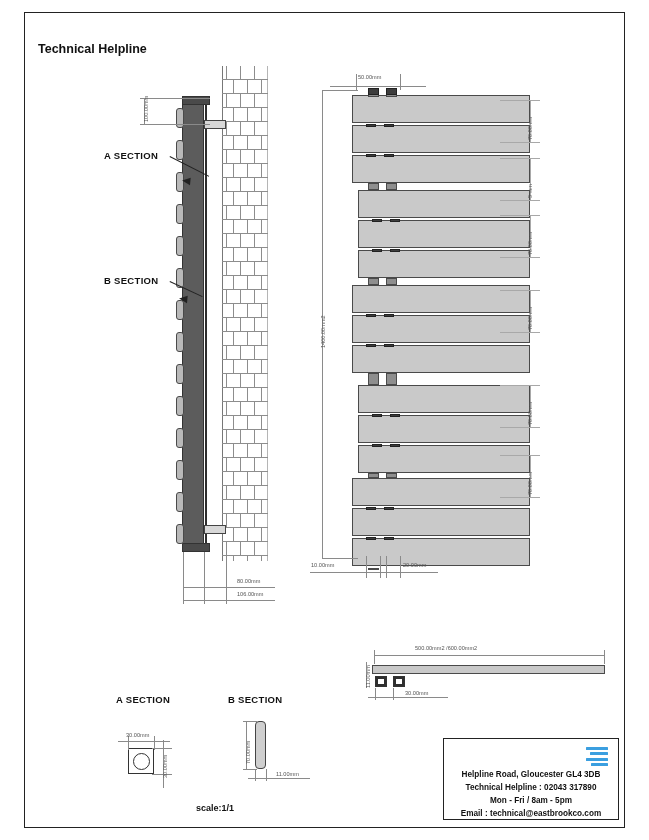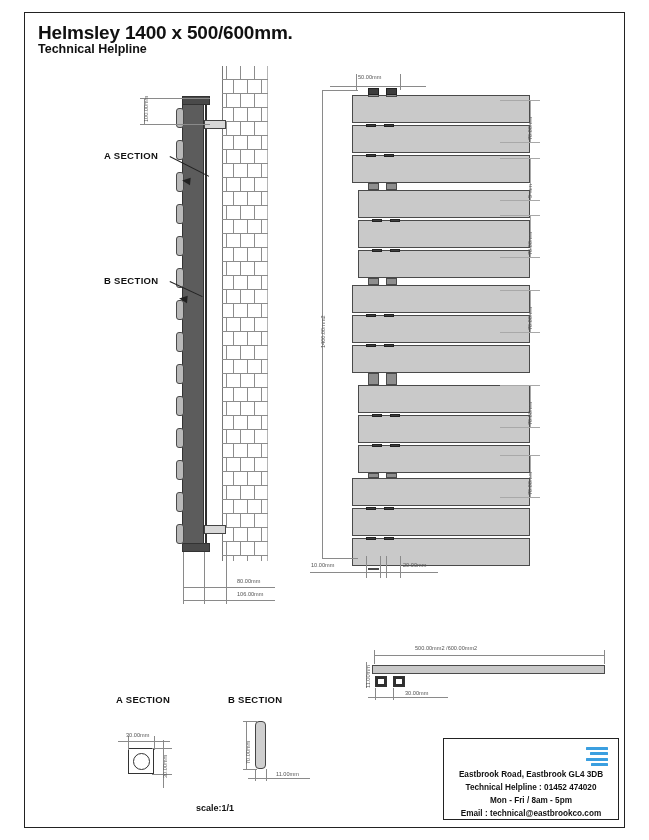--- a/index.html
+++ b/index.html
@@ -45,21 +45,20 @@
   .pill{position:absolute;background:#cfcfcf;border:1px solid #444;border-radius:4px;box-sizing:border-box;}
   .leader{position:absolute;background:#222;height:1px;transform-origin:0 0;}
 </style>
 </head>
 <body>
 
 <div id="sheet">
 
   <div class="border"></div>
 
-  <div class="title-main">Helmsley 1400 x 500/600mm.</div>
   <div class="title-sub">Technical Helpline</div>
 
   <div>
 
     <div class="wall" style="left:222px;top:66px;width:46px;height:495px;">
       <div class="ln vl" style="left:0px;top:0px;height:495px;background:#777;"></div>
       <div class="ln vl" style="left:45px;top:0px;height:495px;background:#b5b5b5;"></div>
       <div id="bricks">
           <div class="brick" style="left: -10px; top: 0px; width: 14px; height: 14px;"></div>
           <div class="brick" style="left: 4px; top: 0px; width: 14px; height: 14px;"></div>
@@ -413,19 +412,19 @@
 
   <div class="scale">scale:1/1</div>
 
   <div class="logobox">
     <div class="logomark">
         <i></i>
         <i></i>
         <i></i>
         <i></i>
       </div>
-    <div class="logoline" style="top:31px;">Eastbrook Road, Eastbrook GL4 3DB</div>
-    <div class="logoline" style="top:44px;">Technical Helpline : 01452 474020</div>
+    <div class="logoline" style="top:31px;">Helpline Road, Gloucester GL4 3DB</div>
+    <div class="logoline" style="top:44px;">Technical Helpline : 02043 317890</div>
     <div class="logoline" style="top:57px;">Mon - Fri / 8am - 5pm</div>
     <div class="logoline" style="top:70px;">Email : technical@eastbrookco.com</div>
   </div>
 
 </div>
 
 </body></html>

